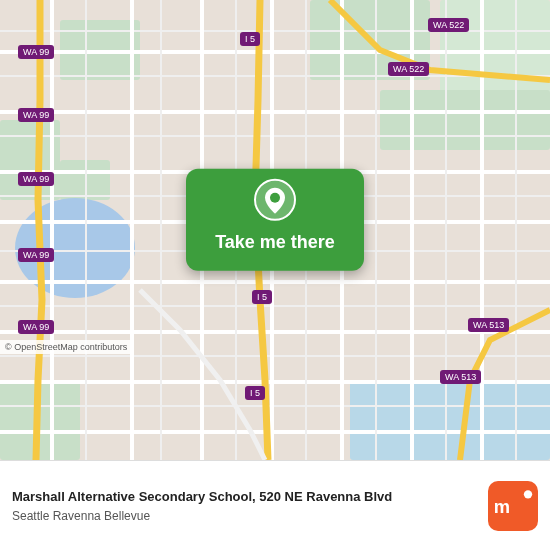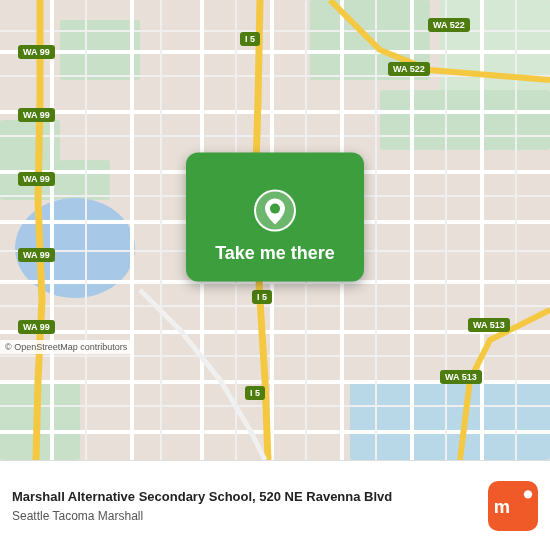--- a/index.html
+++ b/index.html
@@ -23,38 +23,38 @@
     
     .map-bg {
       width: 100%;
       height: 100%;
       position: absolute;
       top: 0; left: 0;
     }
 
     .highway-label {
       position: absolute;
-      background: #4d7c0f;
+      background: #701a75;
       color: #fff;
       font-size: 9px;
-      font-weight: bold;
+      font-weight: normal;
       padding: 2px 5px;
       border-radius: 3px;
       white-space: nowrap;
     }
 
     
     #cta-overlay {
       position: absolute;
       top: 50%;
       left: 50%;
       transform: translate(-50%, -60%);
       background: #3d9e3d;
       border-radius: 12px;
-      padding: 36px 28px 18px 28px;
+      padding: 9px 28px 18px 28px;
       display: flex;
       flex-direction: column;
       align-items: center;
       cursor: pointer;
       box-shadow: 0 4px 12px rgba(0,0,0,0.3);
       min-width: 178px;
     }
 
     #cta-overlay .pin-icon {
       width: 44px;
@@ -207,21 +207,21 @@
   </div>
 
   <div id="osm-credit">
     <span>© OpenStreetMap contributors</span>
   </div>
 </div>
 
 <div id="bottom-bar">
   <div id="location-info">
     <div class="location-name">Marshall Alternative Secondary School, 520 NE Ravenna Blvd</div>
-    <div class="location-city">Seattle Tacoma Marshall</div>
+    <div class="location-city">Seattle Ravenna Bellevue</div>
   </div>
   <div id="moovit-logo">
 
     <svg class="moovit-icon" viewBox="0 0 60 60" xmlns="http://www.w3.org/2000/svg">
       <rect width="60" height="60" rx="12" fill="#f05a28"></rect>
 
       <text x="7" y="38" font-family="Arial" font-size="22" font-weight="900" fill="white">m</text>
 
       <circle cx="48" cy="16" r="5" fill="white"></circle>
     </svg>

